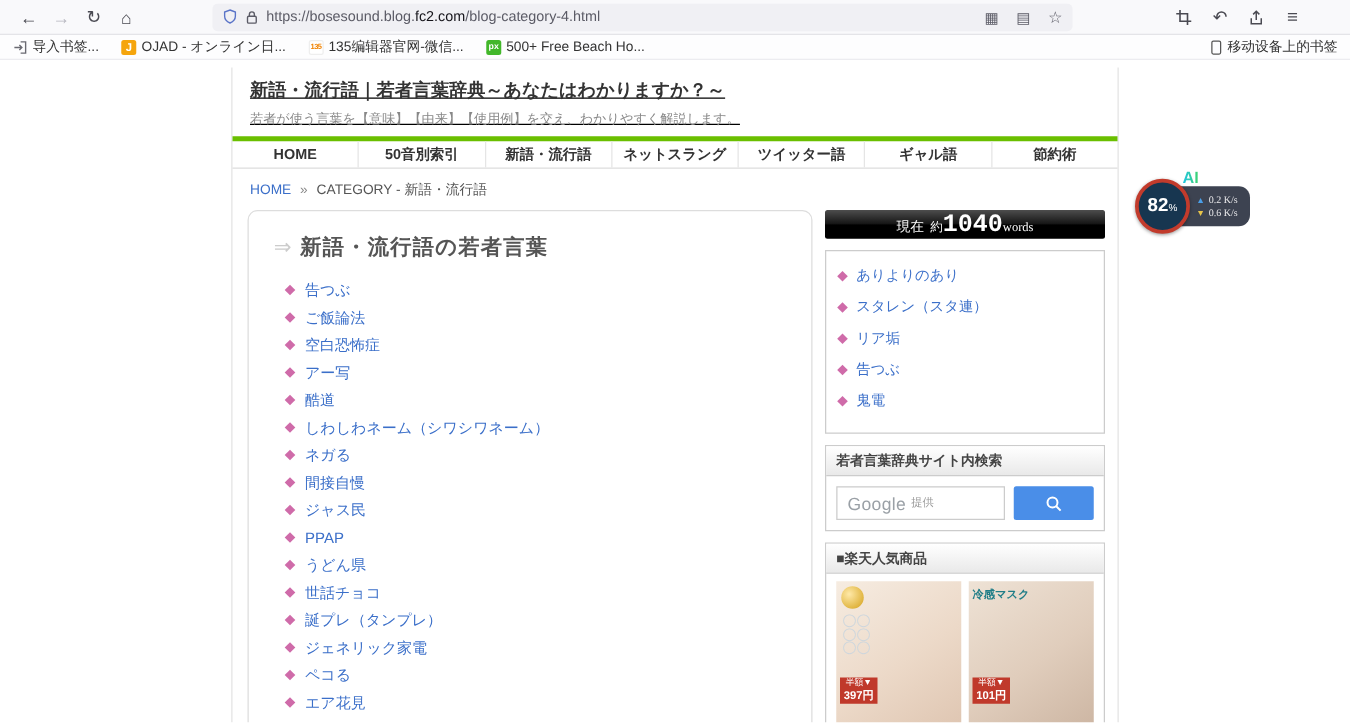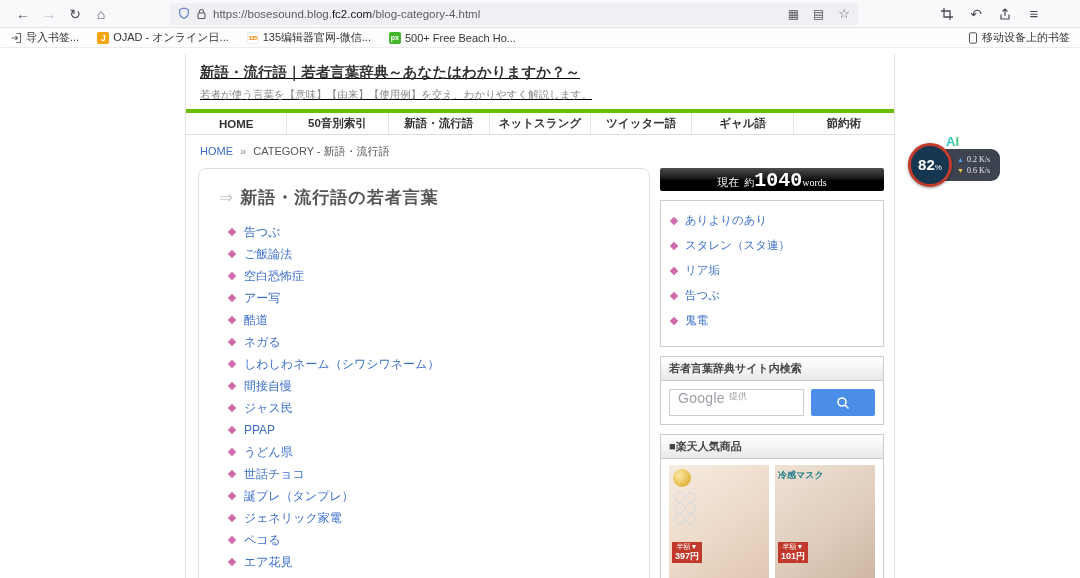--- a/index.html
+++ b/index.html
@@ -65,21 +65,21 @@
   .counter .c2 { font-size:10px; }
   .counter .c3 { font-size:20px; font-weight:bold; font-family:Liberation Mono, monospace; }
   .counter .c4 { font-size:10px; font-family:"Liberation Serif",serif; }
   .sbox { border:1px solid #ccc; margin-bottom:9px; background:#fff; }
   .sbox-h { background:linear-gradient(#ffffff,#e9e9e9); border-bottom:1px solid #ccc;
     padding:4px 8px; font-size:11px; font-weight:bold; color:#444; }
   .recent-body { padding:12px 10px 8px; }
   .recent-body li { display:flex; align-items:center; gap:8px; margin-bottom:10px; }
   .recent-body .word-link { font-size:11.5px; }
   .search-body { padding:8px; display:flex; gap:7px; }
-  .g-input { flex:1; border:1px solid #ccc; height:27px; display:flex; 
+  .g-input { flex:1; border:1px solid #ccc; height:27px; display:flex; align-items:center;
     padding-left:8px; background:#fff; cursor:text; }
   .g-logo { font-size:14px; color:#9aa0a6; font-weight:500; letter-spacing:0.3px; }
   .g-by { font-size:9px; color:#999; margin-left:4px; }
   .g-btn { width:64px; height:27px; background:#4a8ee8; border:none; border-radius:2px;
     display:flex; align-items:center; justify-content:center; cursor:pointer; }
   .rk-body { padding:6px 6px 3px; }
   .rk-imgs { display:flex; gap:6px; justify-content:center; }
   .product { width:100px; height:116px; position:relative; overflow:hidden; cursor:pointer; }
   .product:nth-child(1) { background:linear-gradient(145deg,#f6ece1 0%,#ecd9c8 55%,#dfc6b2 100%); }
   .product:nth-child(2) { background:linear-gradient(145deg,#eee2d5 0%,#e0cdbc 55%,#cdb6a3 100%); }
@@ -222,25 +222,25 @@
             <li>
           <span class="bullet"></span>
           <a class="word-link">アー写</a>
         </li>
             <li>
           <span class="bullet"></span>
           <a class="word-link">酷道</a>
         </li>
             <li>
           <span class="bullet"></span>
+          <a class="word-link">しわしわネーム（シワシワネーム）</a>
+        </li>
+            <li>
+          <span class="bullet"></span>
           <a class="word-link">ネガる</a>
-        </li>
-            <li>
-          <span class="bullet"></span>
-          <a class="word-link">しわしわネーム（シワシワネーム）</a>
         </li>
             <li>
           <span class="bullet"></span>
           <a class="word-link">間接自慢</a>
         </li>
             <li>
           <span class="bullet"></span>
           <a class="word-link">ジャス民</a>
         </li>
             <li>

